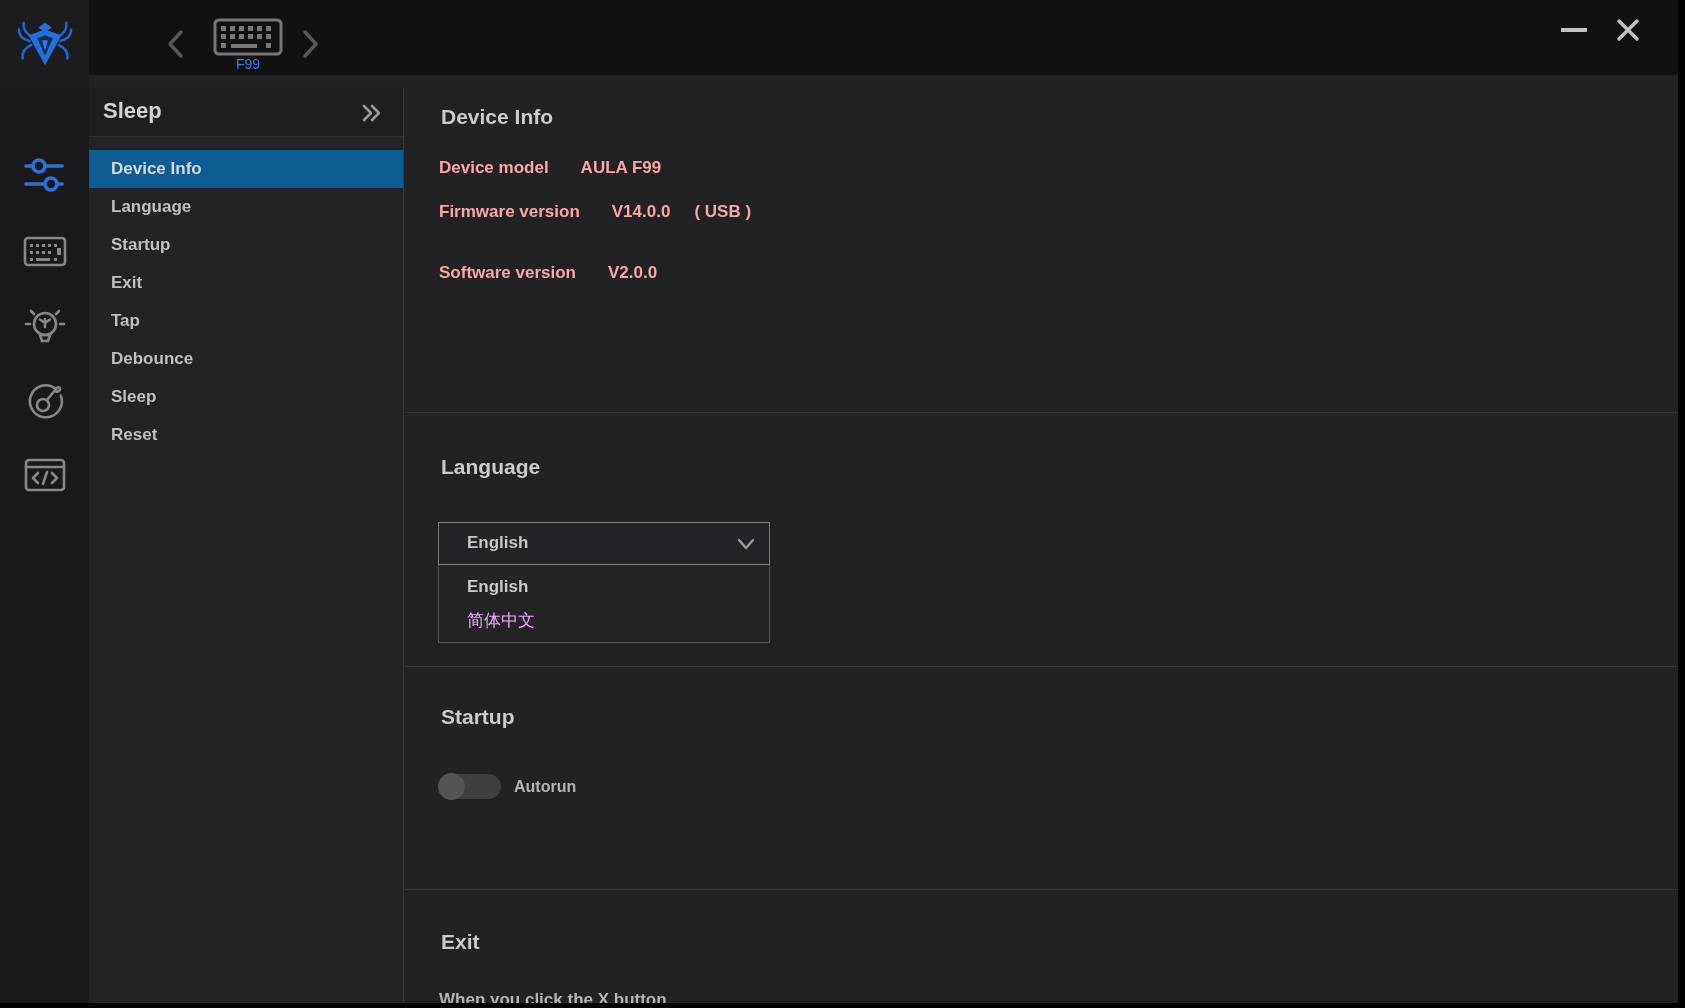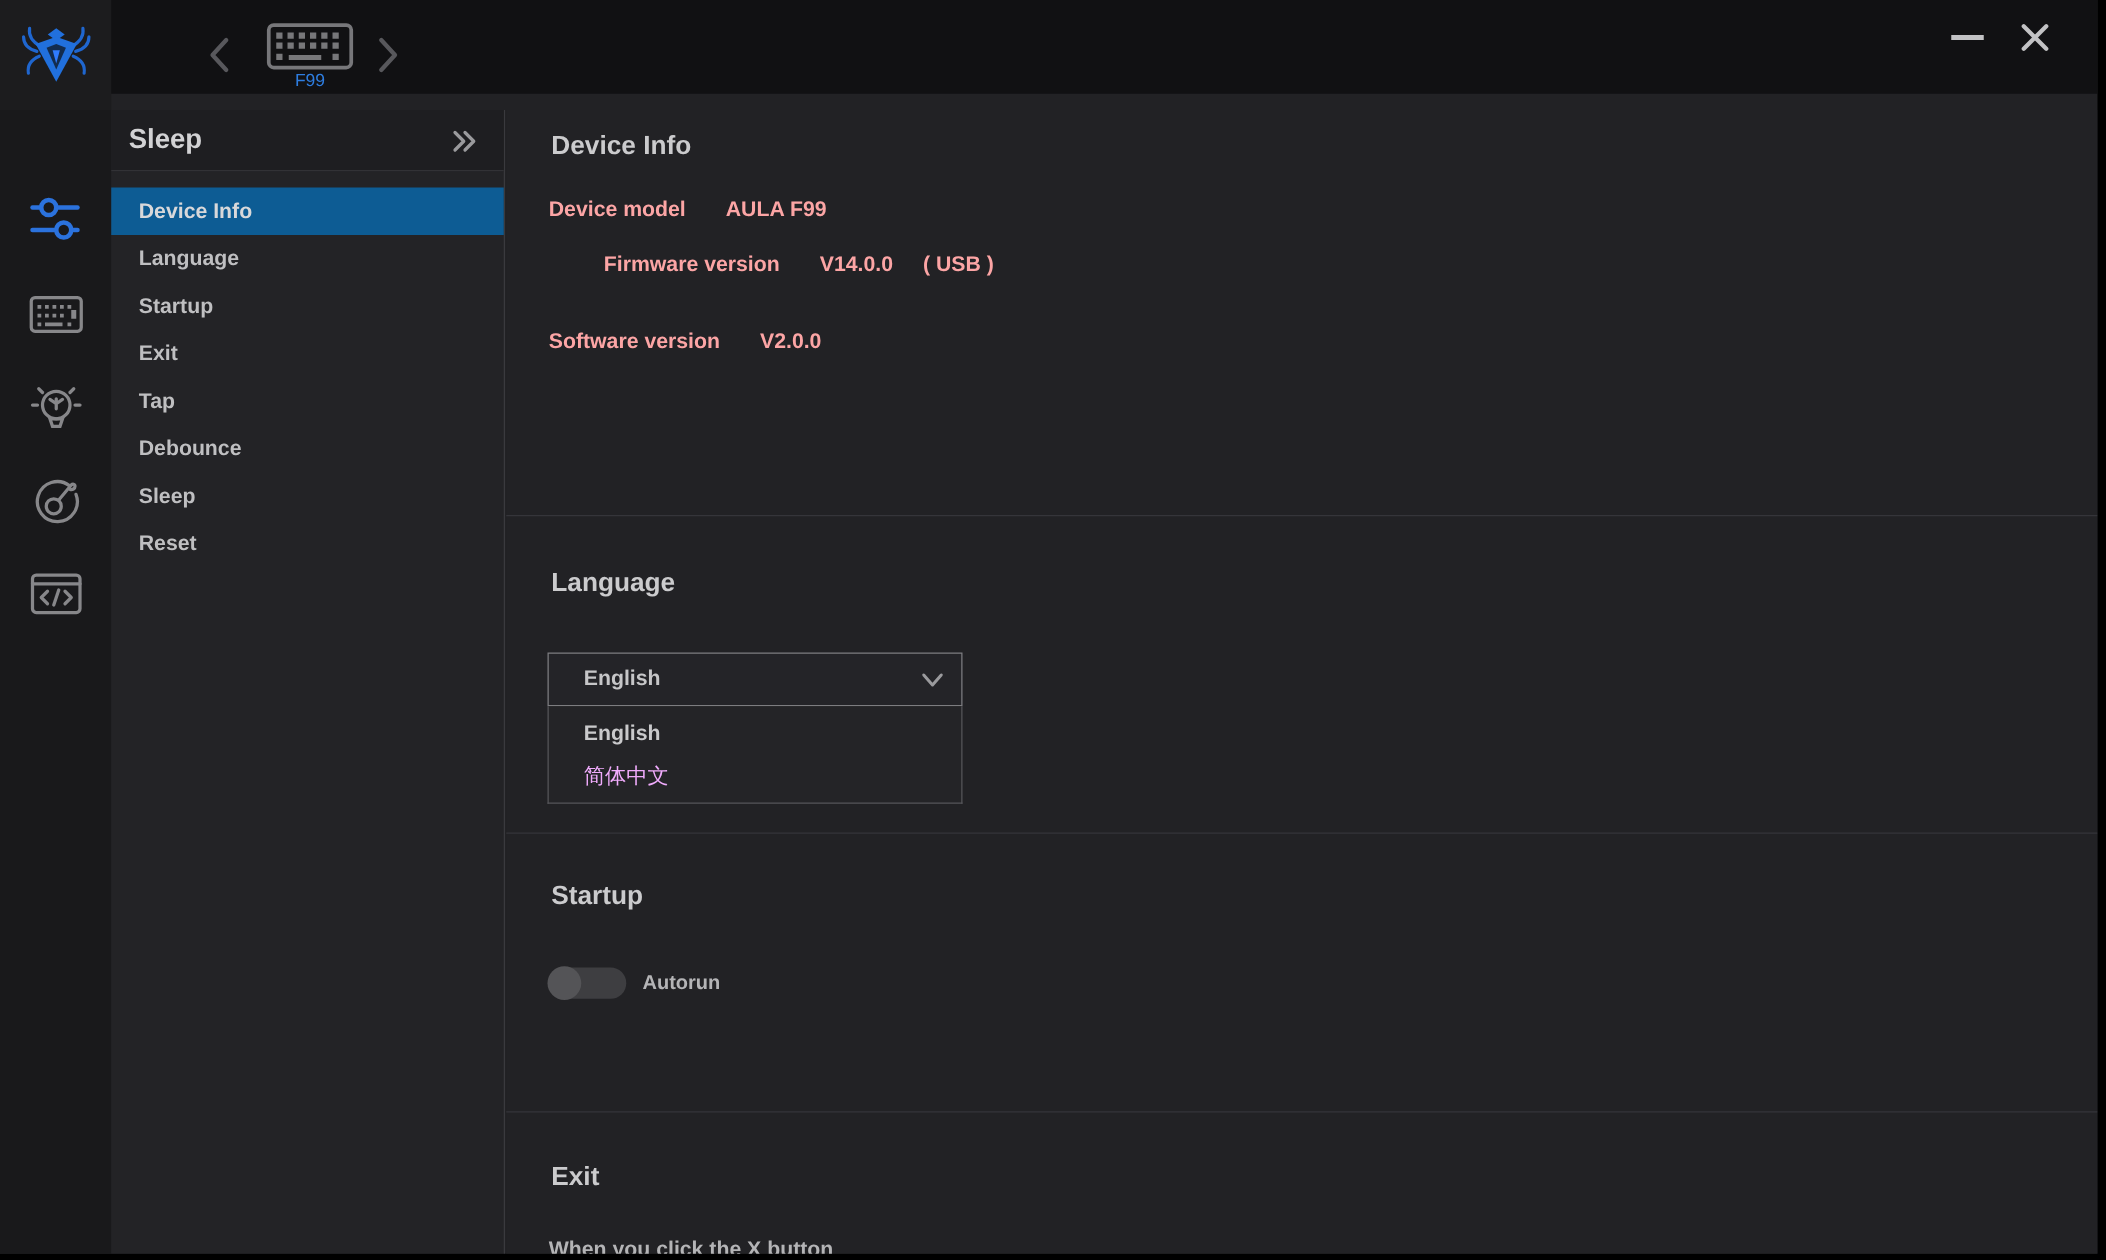--- a/index.html
+++ b/index.html
@@ -241,21 +241,21 @@
     </div>
   </div>
 
   <div class="main">
 
     <div class="sec sec-device bordered">
       <div class="sec-title" style="top:17px;">Device Info</div>
       <div class="info-row" style="top:70px;">
         <span class="lbl">Device model</span><span class="val">AULA F99</span>
       </div>
-      <div class="info-row" style="top:114px;margin-left:44px;">
+      <div class="info-row" style="top:114px;">
         <span class="lbl">Firmware version</span><span class="val">V14.0.0</span><span class="extra">( USB )</span>
       </div>
       <div class="info-row" style="top:175px;">
         <span class="lbl">Software version</span><span class="val">V2.0.0</span>
       </div>
     </div>
 
     <div class="sec sec-language bordered">
       <div class="sec-title" style="top:42px;">Language</div>
       <div class="select-box">

